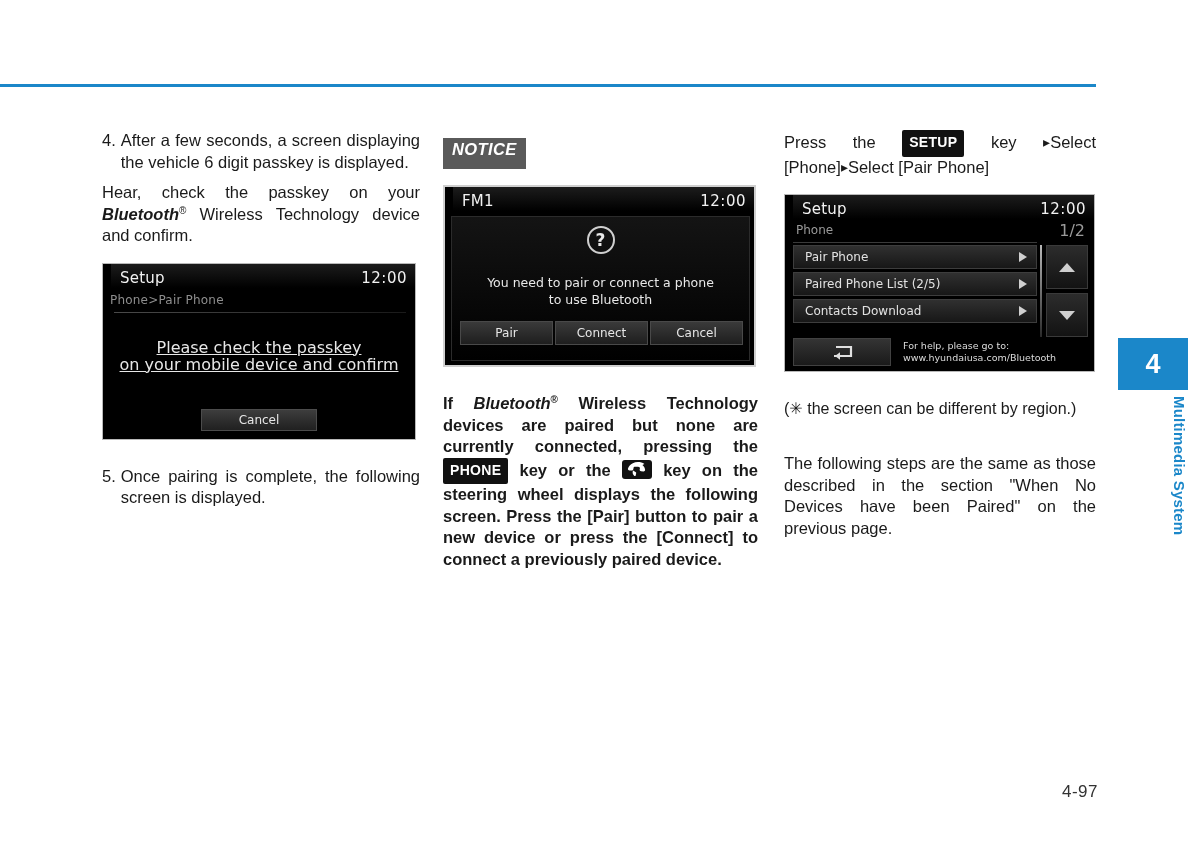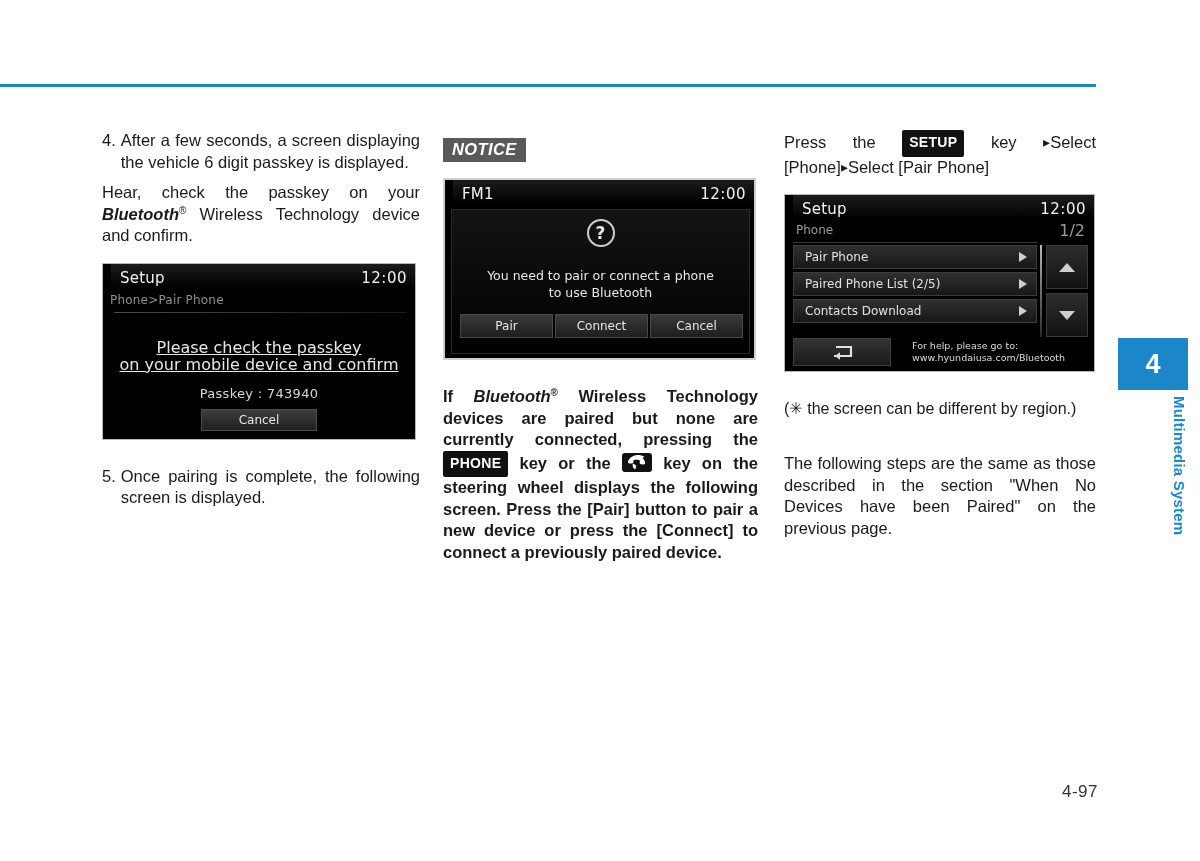--- a/index.html
+++ b/index.html
@@ -73,21 +73,21 @@
   .it { font-style: italic; font-weight: bold; }
   sup.reg { font-size: 10px; vertical-align: super; line-height: 0; }
 
   
   .notice-badge {
     display: inline-block;
     background: #5a5a5a;
     color: #ffffff;
     font-style: italic; font-weight: bold;
     font-size: 16.5px;
-    padding: 2px 9px 3px 9px;
+    padding: 2px 9px 10px 9px;
     letter-spacing: .4px;
   }
 
   
   .key-badge {
     display: inline-block;
     background: #111111;
     color: #ffffff;
     font-weight: bold;
     font-size: 14px;
@@ -266,21 +266,21 @@
     display: flex; align-items: stretch;
   }
   .su-back {
     width: 98px;
     background: linear-gradient(#343434, #1a1a1a);
     border: 1px solid #414141;
     display: flex; align-items: center; justify-content: center;
   }
   .su-help {
     flex: 1 1 auto;
-    padding-left: 21px;
+    padding-left: 12px;
     display: flex; flex-direction: column; justify-content: center;
     font-size: 9.5px; color: #dcdcdc; line-height: 12px;
   }
 
   .caption-note { font-size: 16px; line-height: 21px; margin: 0; }
 </style>
 </head>
 <body>
 
 <div class="page">
@@ -304,21 +304,20 @@
       <div class="scr-title-bar">
         <span class="scr-title">Setup</span>
         <span class="scr-clock">12:00</span>
       </div>
       <div class="pk-breadcrumb">Phone&gt;Pair Phone</div>
       <div class="pk-sep"></div>
       <div class="pk-msg">
         <div>Please check the passkey</div>
         <div>on your mobile device and confirm</div>
       </div>
-      <div class="pk-passkey">Passkey : 743940</div>
       <div class="pk-cancel">Cancel</div>
     </div>
 
     <div class="gap-l"></div>
 
     <div class="num-item">
       <span class="num body" style="font-size:16.5px;line-height:21.5px;">5.</span>
       <p class="body txt">Once pairing is complete, the following screen is displayed.</p>
     </div>
   </div>

